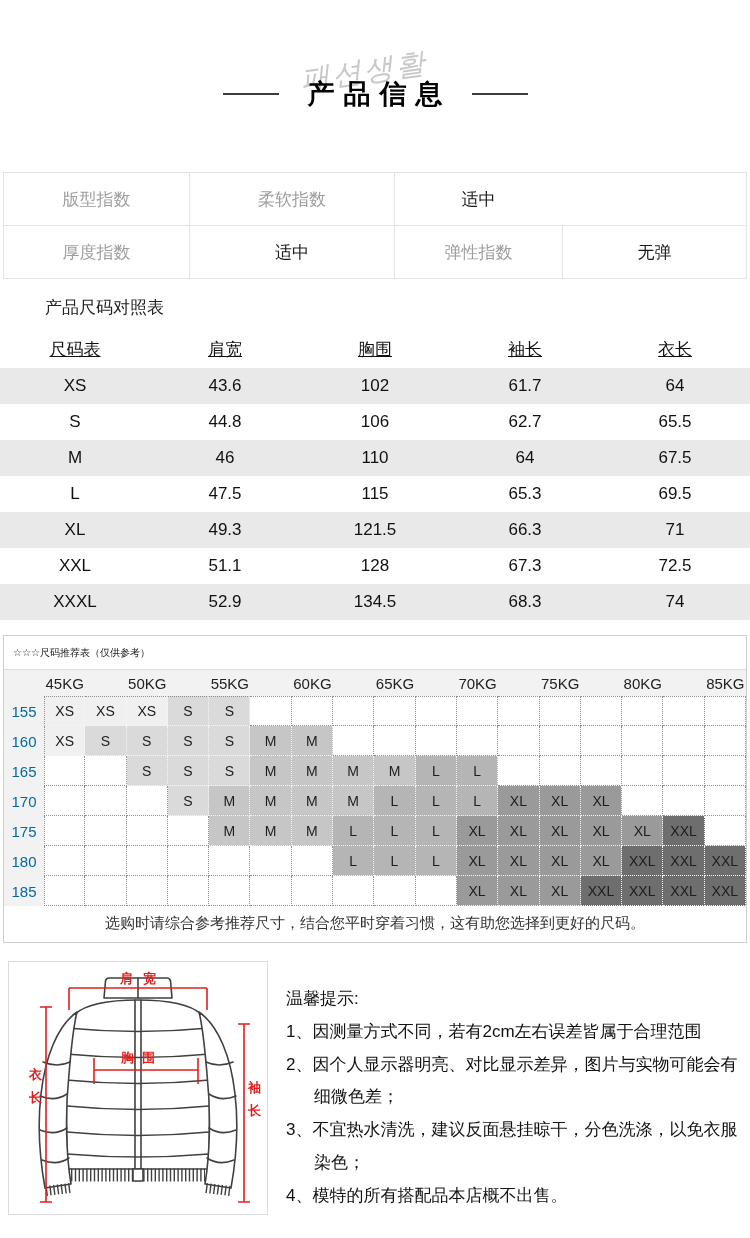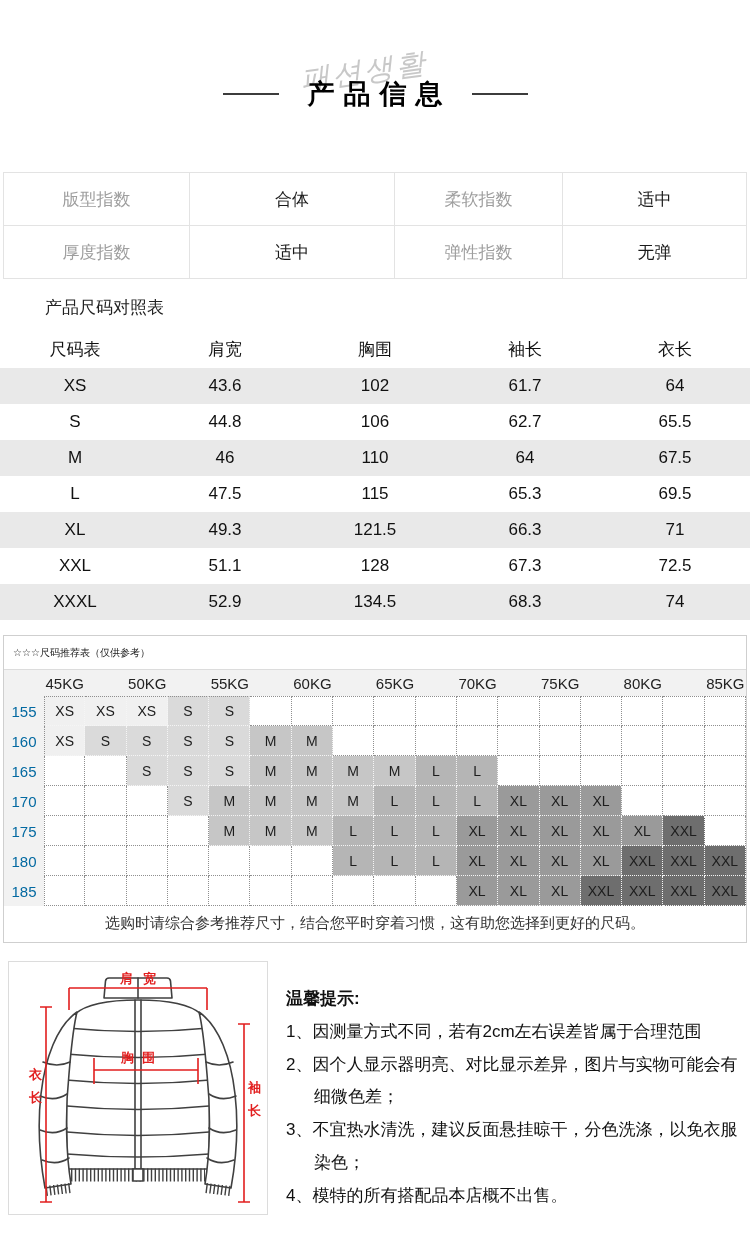--- a/index.html
+++ b/index.html
@@ -25,21 +25,21 @@
   .idx { margin: 60px 3px 0 3px; border: 1px solid #e3e3e3; border-bottom: none; }
   .idx-row { display: grid; grid-template-columns: 185px 205px 168px 1fr; border-bottom: 1px solid #e3e3e3; height: 53px; }
   .idx-cell { display: flex; align-items: center; justify-content: center; font-size: 17px; }
   .idx-cell + .idx-cell { border-left: 1px solid #e3e3e3; }
   .idx-label { color: #9e9e9e; }
   .idx-value { color: #1a1a1a; }
 
   
   .size-heading { margin: 17px 0 0 45px; font-size: 17px; color: #222; line-height: 24px; }
   .size-table { width: 750px; margin-top: 11px; border-collapse: collapse; text-align: center; font-size: 17px; table-layout: fixed; }
-  .size-table th { font-weight: normal; height: 37px; color: #111; }
+  .size-table th { font-weight: normal; height: 37px; color: #111; text-decoration: underline; }
   .size-table td { height: 36px; color: #111; }
   .size-table tr.band { background: #e9e9e9; }
 
   
   .rec { margin: 15px 3px 0 3px; border: 1px solid #cfcfcf; }
   .rec-title { padding: 10px 9px 9px 9px; font-size: 10px; color: #222; background: #fff; border-bottom: 1px solid #dcdcdc; }
   .rec-grid { display: grid; grid-template-columns: 40px repeat(17, 1fr); background: #fff; }
   .rec-h { height: 26px; background: #f2f2f2; display: flex; align-items: center; justify-content: center;
            font-size: 15px; color: #222; white-space: nowrap; overflow: visible; }
   .rh { background: #f2f2f2; display: flex; align-items: center; justify-content: center; font-size: 15px; color: #0369a1; }
@@ -54,39 +54,38 @@
   .bottom { display: flex; margin-top: 18px; align-items: flex-start; }
   .diagram-box { position: relative; width: 260px; height: 254px; border: 1px solid #dcdcdc; margin-left: 8px; flex: none; background:#fff; }
   .diagram-box svg { display: block; width: 258px; height: 252px; }
   .meas-label { position: absolute; color: #e21f1f; font-size: 13px; font-weight: bold; }
   .ml-shoulder { top: 8px; left: 50%; transform: translateX(-50%); letter-spacing: 10px; text-indent: 10px; white-space: nowrap; }
   .ml-chest { top: 87px; left: 50%; transform: translateX(-50%); letter-spacing: 8px; text-indent: 8px; white-space: nowrap; }
   .ml-length { left: 19px; top: 102px; width: 15px; line-height: 1.75; text-align: center; }
   .ml-sleeve { right: 5px; top: 115px; width: 15px; line-height: 1.75; text-align: center; }
 
   .tips { flex: 1; padding: 22px 10px 0 18px; font-size: 17px; color: #111; line-height: 1.93; }
-  .tips-heading { font-weight: bold; }
+  .tips-heading { font-weight: normal; }
   .tip-item { padding-left: 28px; text-indent: -28px; }
 </style>
 </head>
 <body>
 
 <div class="hdr">
   <div class="watermark">패션생활</div>
   <div class="title-row">
     <span class="dash"></span>
     <span class="page-title">产品信息</span>
     <span class="dash"></span>
   </div>
 </div>
 
 <div class="idx" id="idx-table">
     <div class="idx-row">
       <div class="idx-cell idx-label">版型指数</div>
-      <div class="idx-cell idx-value">合体</div>
       <div class="idx-cell idx-label">柔软指数</div>
       <div class="idx-cell idx-value">适中</div>
     </div>
     <div class="idx-row">
       <div class="idx-cell idx-label">厚度指数</div>
       <div class="idx-cell idx-value">适中</div>
       <div class="idx-cell idx-label">弹性指数</div>
       <div class="idx-cell idx-value">无弹</div>
     </div>
   </div>

